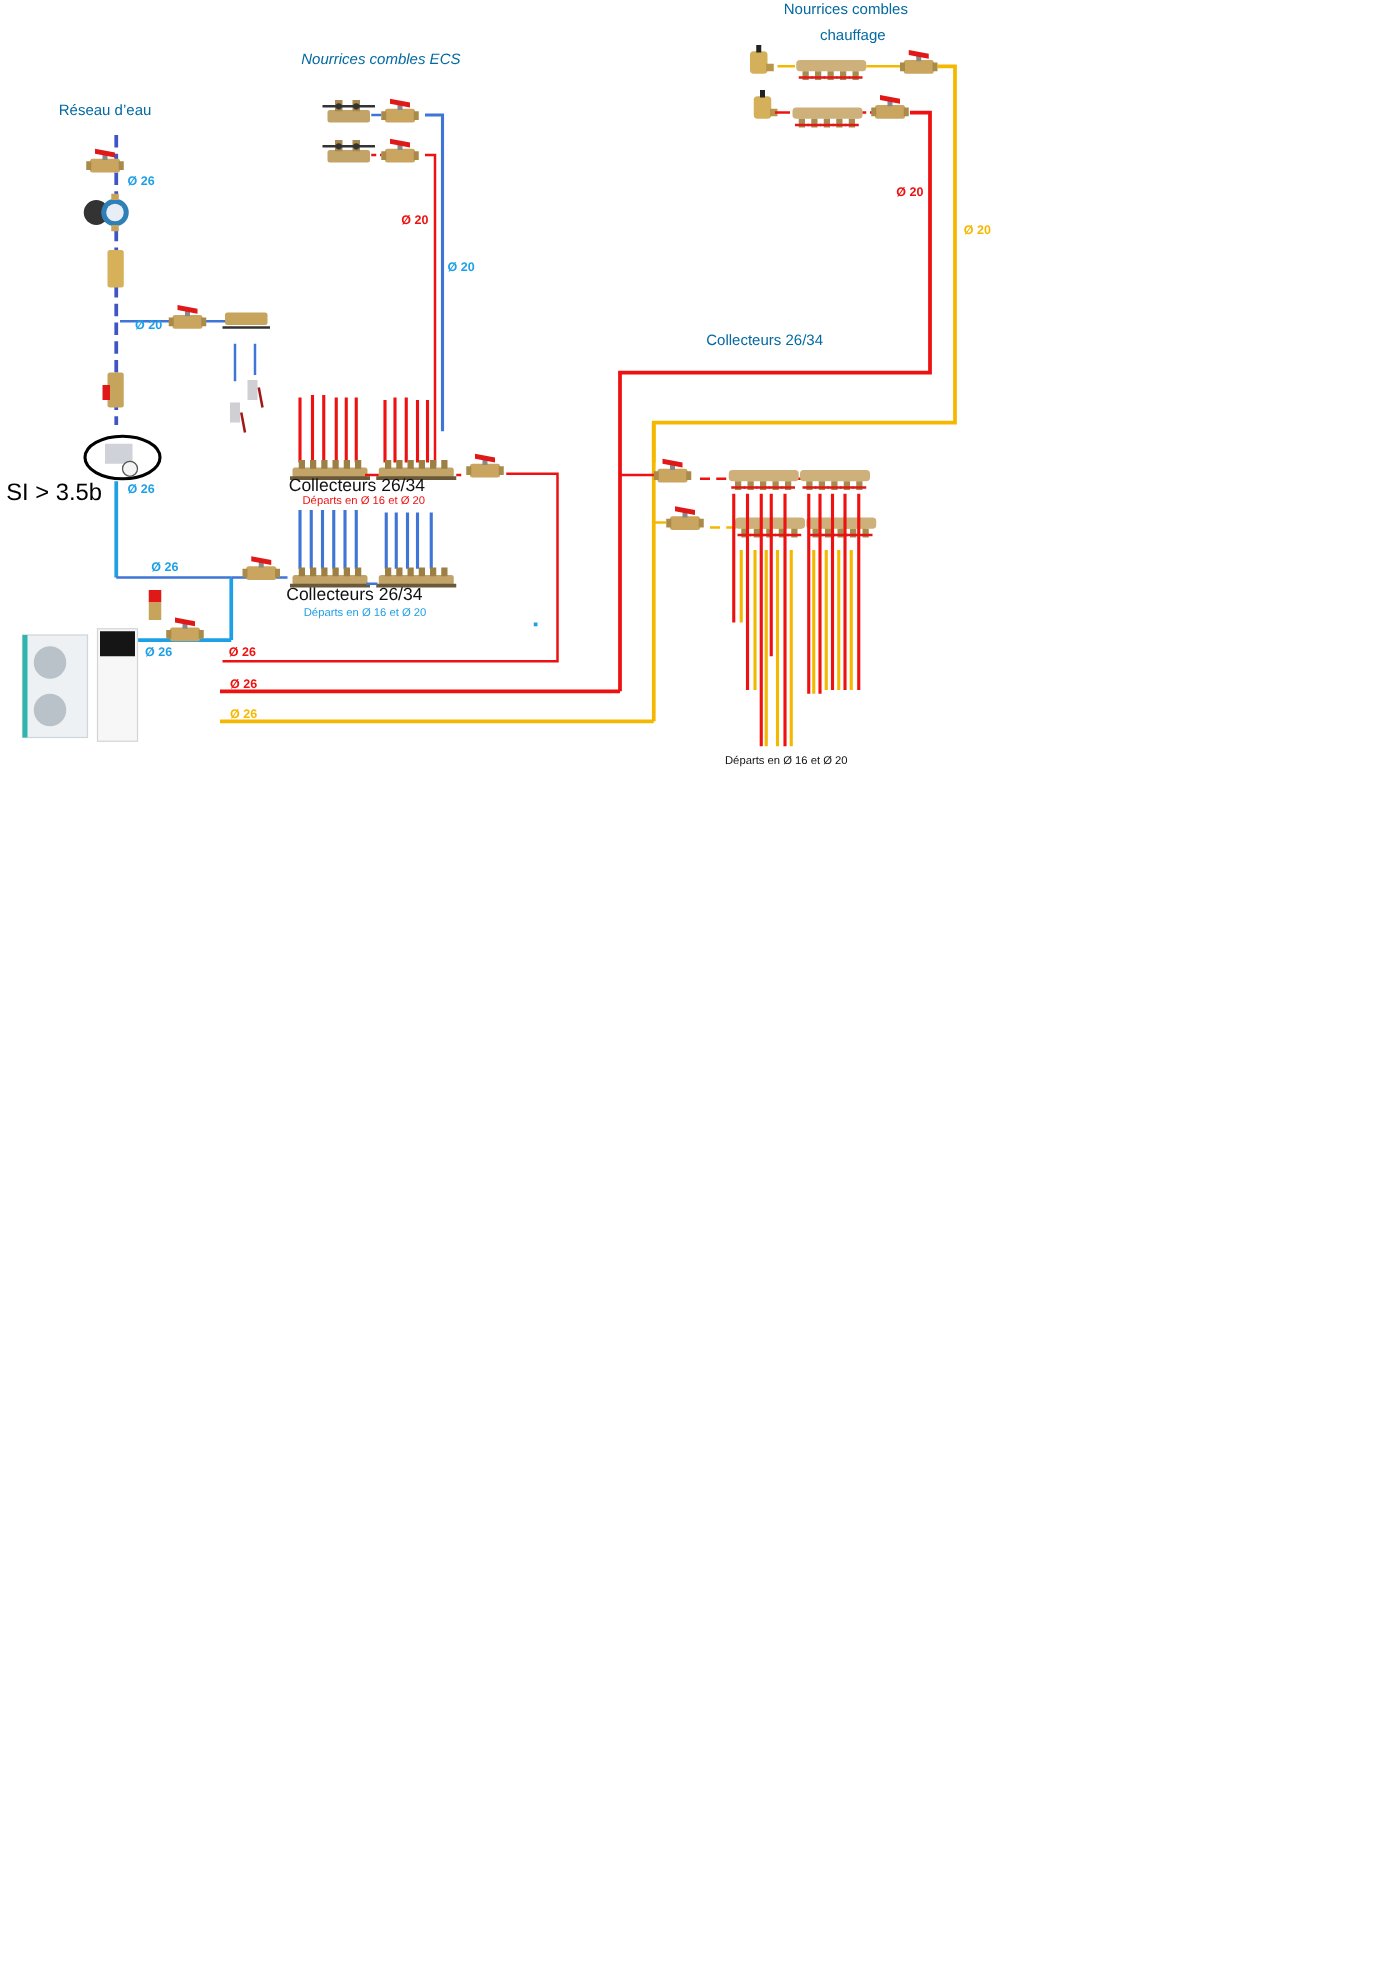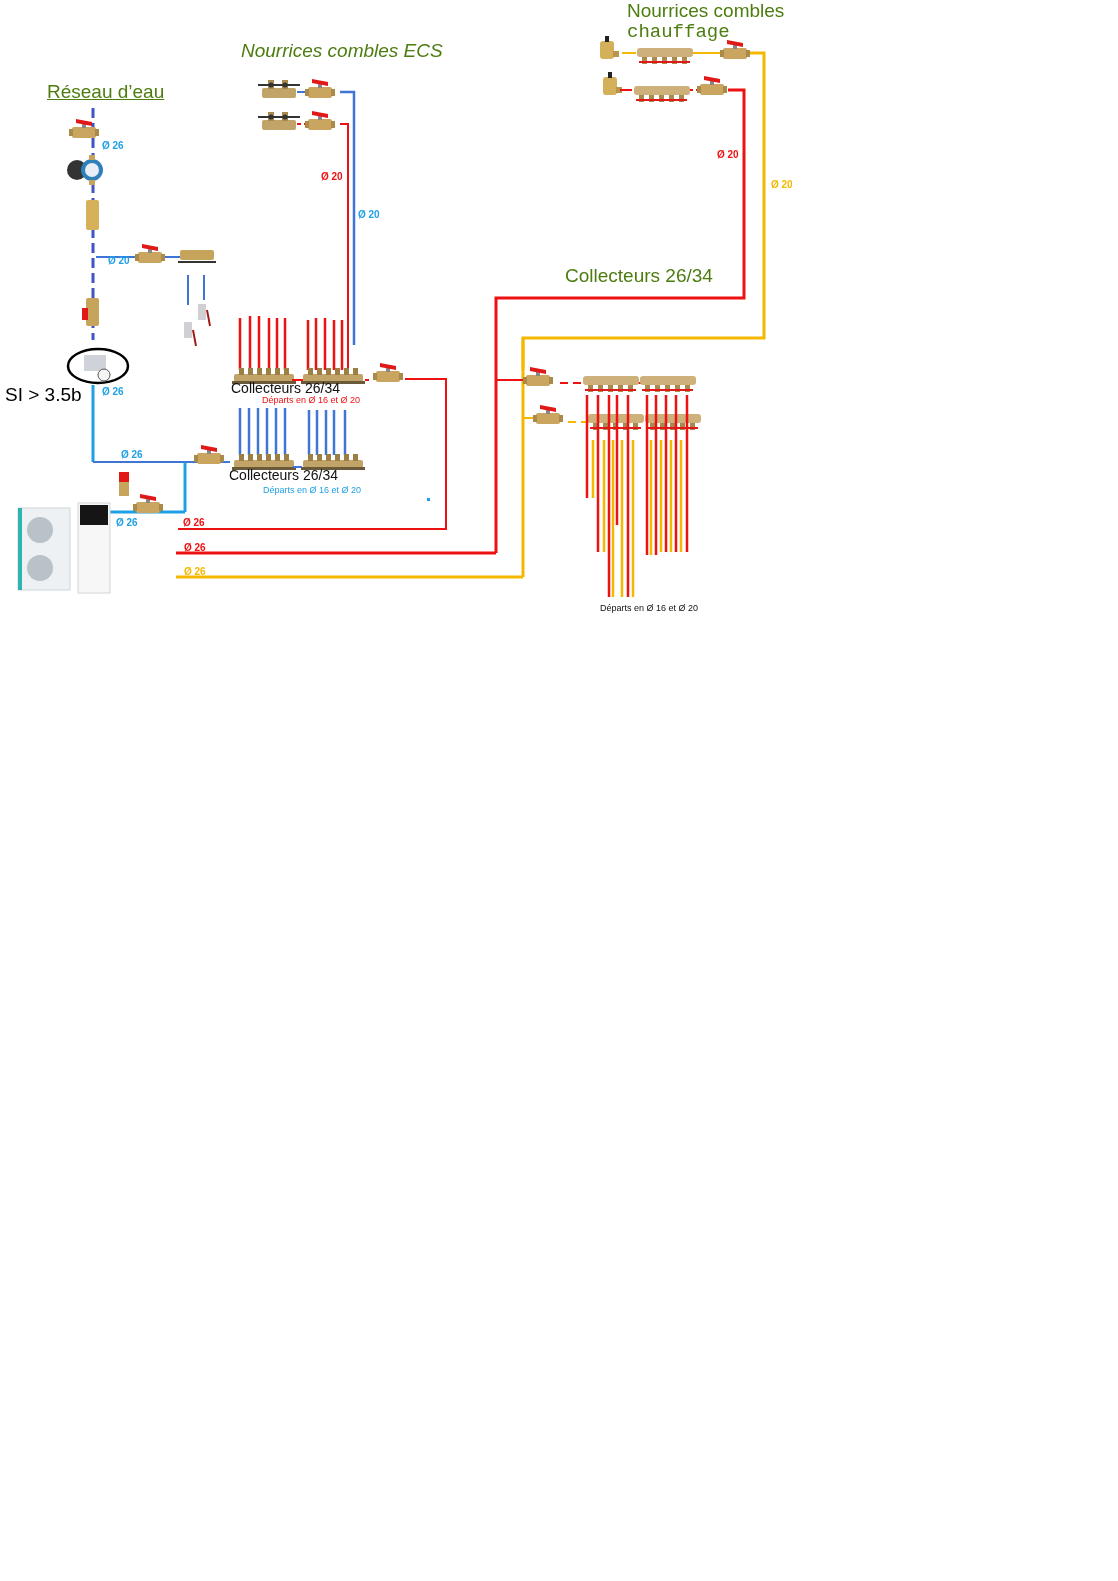--- a/index.html
+++ b/index.html
@@ -1,25 +1,25 @@
 <!DOCTYPE html>
 <html><head>
 <meta charset="utf-8">
 <style>
   html,body{margin:0;padding:0;background:#ffffff;}
   body{width:1118px;height:1581px;position:relative;overflow:hidden;font-family:"Liberation Sans",sans-serif;}
   #diagram{position:absolute;left:0;top:0;width:1118px;height:640px;}
   .lbl{position:absolute;white-space:nowrap;font-family:"Liberation Sans",sans-serif;}
-  .title{font-size:19px;color:#4d7c0f;}
+  .title{font-size:12px;color:#0369a1;}
   .big{font-size:14px;color:#111;}
   .dia{font-size:10px;font-weight:bold;}
   .dia.blue{color:#1ea0e6;}
   .dia.red{color:#ee1111;}
   .dia.yellow{color:#f5b800;}
-  .sub{font-size:9px;margin-left:20px;}
+  .sub{font-size:9px;}
   .sub.red{color:#ee1111;}
   .sub.blue{color:#1ea0e6;}
   .sub.black{color:#111;}
   .pressure{font-size:19px;color:#000000;}
 </style>
 </head>
 <body>
 
 <div id="diagram">
   <svg width="1118" height="640" viewBox="0 0 1118 640">
@@ -282,24 +282,24 @@
         <line x1="622" y1="440" x2="622" y2="597"></line>
       <line x1="633" y1="440" x2="633" y2="597"></line>
       <line x1="651" y1="440" x2="651" y2="555"></line>
         <line x1="661" y1="440" x2="661" y2="552"></line>
       <line x1="671" y1="440" x2="671" y2="552"></line>
         <line x1="681" y1="440" x2="681" y2="552"></line>
     </g>
   </svg>
 
   
-  <div class="lbl title" style="left:47px;top:81px;text-decoration:underline;">Réseau d’eau</div>
+  <div class="lbl title" style="left:47px;top:81px;">Réseau d’eau</div>
   <div class="lbl title" style="left:241px;top:40px;font-style:italic;">Nourrices combles ECS</div>
   <div class="lbl title" style="left:627px;top:0px;">Nourrices combles</div>
-  <div class="lbl title" style="left:627px;top:21px;font-family:Liberation Mono, monospace;">chauffage</div>
+  <div class="lbl title" style="left:656px;top:21px;">chauffage</div>
   <div class="lbl title" style="left:565px;top:265px;">Collecteurs 26/34</div>
   <div class="lbl big" style="left:231px;top:380px;">Collecteurs 26/34</div>
   <div class="lbl sub red" style="left:242px;top:395px;">Départs en Ø 16 et Ø 20</div>
   <div class="lbl big" style="left:229px;top:467px;">Collecteurs 26/34</div>
   <div class="lbl sub blue" style="left:243px;top:485px;">Départs en Ø 16 et Ø 20</div>
   <div class="lbl sub black" style="left:580px;top:603px;">Départs en Ø 16 et Ø 20</div>
   <div class="lbl pressure" style="left:5px;top:384px;">SI &gt; 3.5b</div>
 
   <div class="lbl dia blue" style="left:102px;top:140px;">Ø 26</div>
   <div class="lbl dia blue" style="left:108px;top:255px;">Ø 20</div>

